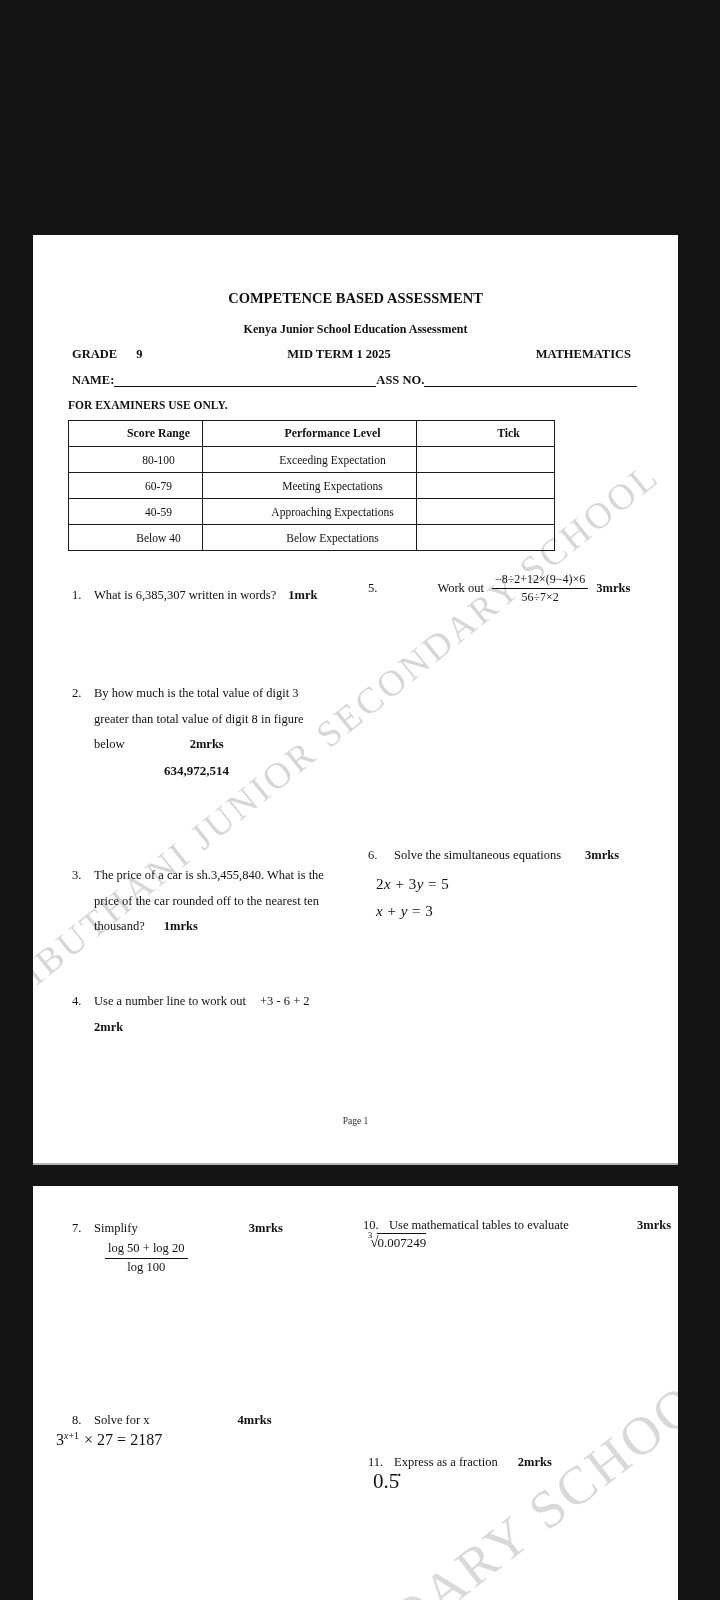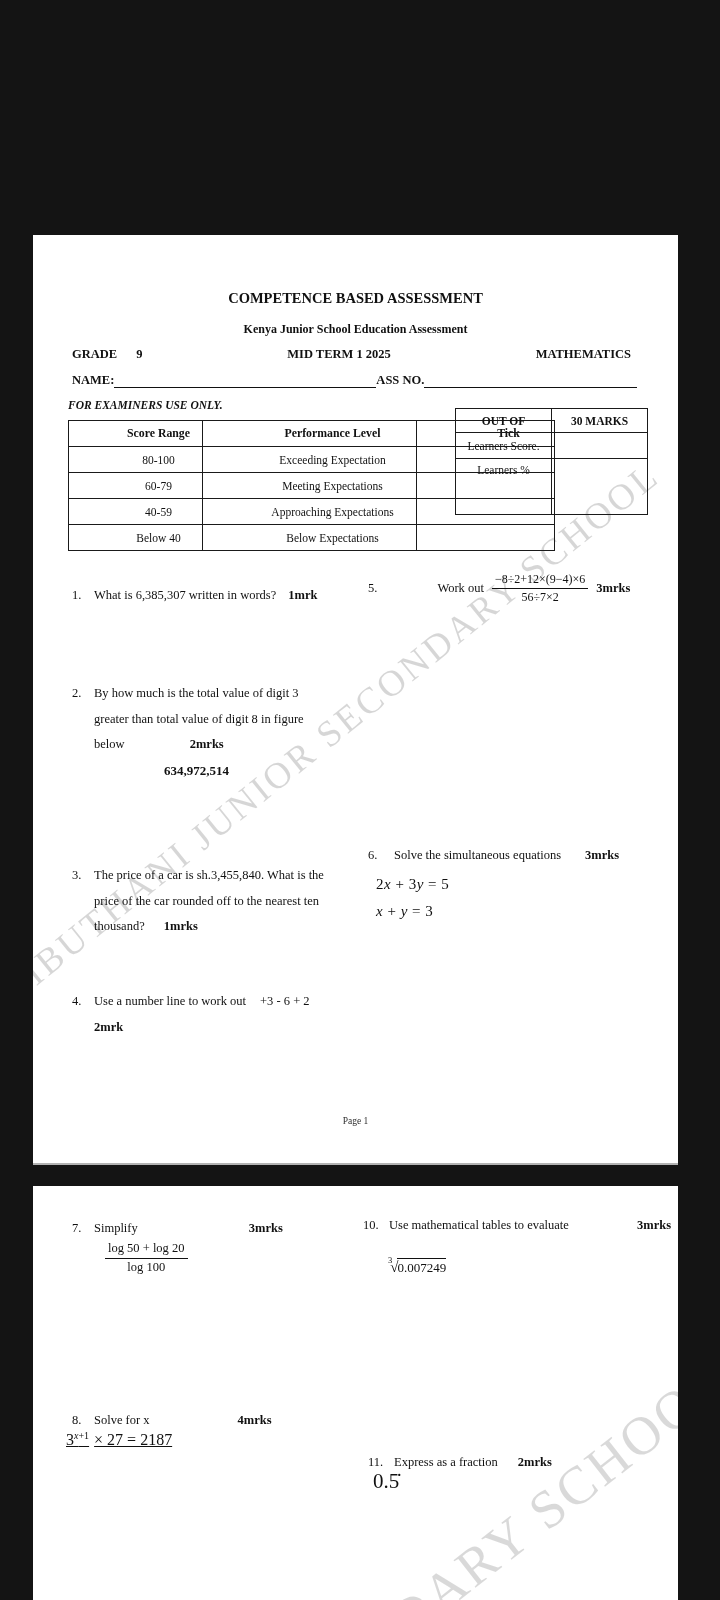--- a/index.html
+++ b/index.html
@@ -23,25 +23,25 @@
   }
   #wm1{left:300px;top:495px;font-size:37px;}
   #wm2{left:230px;top:545px;font-size:54px;transform:translate(-50%,-50%) rotate(-38deg);color:rgba(0,0,0,0.15);}
 
   
   .doc-title{top:55px;font-size:14.5px;font-weight:bold;}
   .doc-subtitle{top:87px;font-size:12px;font-weight:bold;}
   .meta-row{top:112px;left:39px;right:47px;display:flex;justify-content:space-between;font-weight:bold;font-size:12.5px;}
   .grade-wrap span{margin-right:16px;}
   .grade-wrap span:last-child{margin-right:0;}
-  .name-row{top:138px;left:39px;right:41px;display:flex;align-items:flex-end;font-weight:bold;font-size:12.5px;}
+  .name-row{top:138px;left:39px;right:41px;display:flex;align-items:flex-start;font-weight:bold;font-size:12.5px;}
   .blank-line{border-bottom:1px solid #111;height:13px;}
   .line1{width:262px;}
   .line2{flex:1;}
-  .examiners{top:164px;left:35px;font-size:11.5px;font-weight:bold;font-style:italic;}
+  .examiners{top:164px;left:35px;font-size:11.5px;font-weight:bold;}
 
   table{border-collapse:collapse;}
   td,th{border:1px solid #1a1a1a;font-size:11.5px;text-align:center;padding:0 2px;}
   .score-table{top:185px;left:35px;}
   .score-table th{font-size:11.8px;}
   .score-table td,.score-table th{height:25px;padding-left:48px;}
   .col-range{width:83px;}
   .col-level{width:163px;}
   .col-tick{width:87px;}
   .marks-table{top:173px;left:422px;}
@@ -95,27 +95,27 @@
   .math i{font-family:"Liberation Serif", serif;}
 
   .pfooter{top:881px;font-size:9.5px;color:#2e2e2e;}
 
   
   #q7row{top:30px;left:39px;}
   #q7row .marks{margin-left:111px;}
   #q7frac{top:55px;left:72px;font-size:12.5px;}
   #q10row{top:27px;left:330px;width:308px;}
   #q10row .marks{margin-left:auto;}
-  #q10rad{top:69px;left:335px;font-size:13px;margin-left:20px;}
+  #q10rad{top:44px;left:335px;font-size:13px;}
   .root-idx{font-size:8.5px;vertical-align:9px;margin-right:-2px;}
   .rad-sign{font-size:15px;}
   .radicand{border-top:1px solid #111;padding-top:1px;margin-left:-1px;}
   #q8row{top:222px;left:39px;}
   #q8row .marks{margin-left:88px;text-align:right;}
-  #q8eq{top:244px;left:33px;font-size:16px;text-decoration:underline;}
+  #q8eq{top:244px;left:23px;font-size:16px;}
   #q8eq sup{font-size:10px;}
   #q8eq .rest{margin-left:5px;}
   #q11row{top:264px;left:335px;}
   #q11row .marks{margin-left:20px;}
   #q11val{top:283px;left:340px;font-size:21px;}
 </style>
 </head>
 <body style="background: rgb(20, 20, 20);">
 
 <div class="page" id="page1">
@@ -165,36 +165,20 @@
       <td></td>
     </tr>
     <tr>
       <td>Below 40</td>
       <td>Below Expectations</td>
       <td></td>
     </tr>
   </tbody>
     </table>
 
-  <table class="abs marks-table">
-    <tbody>
-        <tr class="mt-r1">
-      <th>OUT OF</th>
-      <th>30 MARKS</th>
-    </tr>
-    <tr class="mt-r2">
-      <td>Learners Score.</td>
-      <td></td>
-    </tr>
-    <tr class="mt-r3">
-      <td>Learners %</td>
-      <td></td>
-    </tr>
-  </tbody>
-    </table>
 
 
   <div class="abs q qrow" id="q1">
     <span class="qnum">1.</span>
     <span>What is 6,385,307 written in words?</span>
     <span class="marks">1mrk</span>
   </div>
 
   <div class="abs q" id="q5">
     <span class="qn">5.</span>

